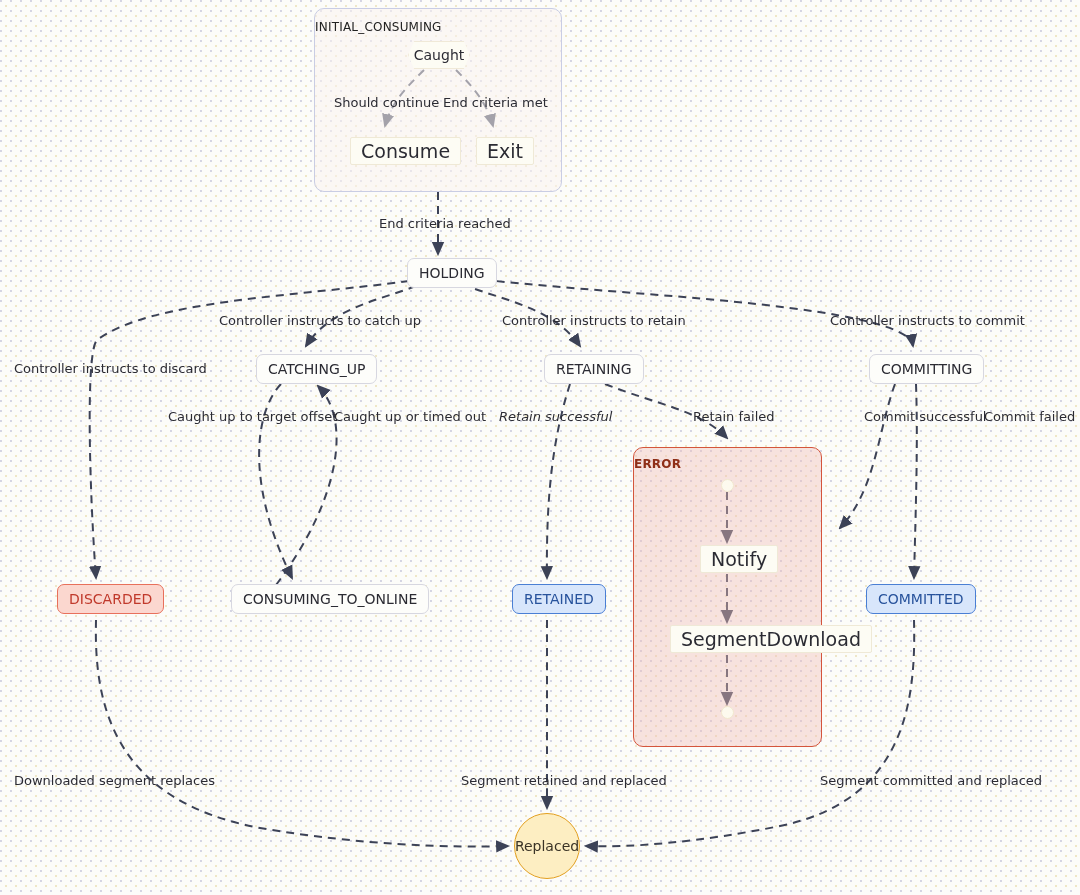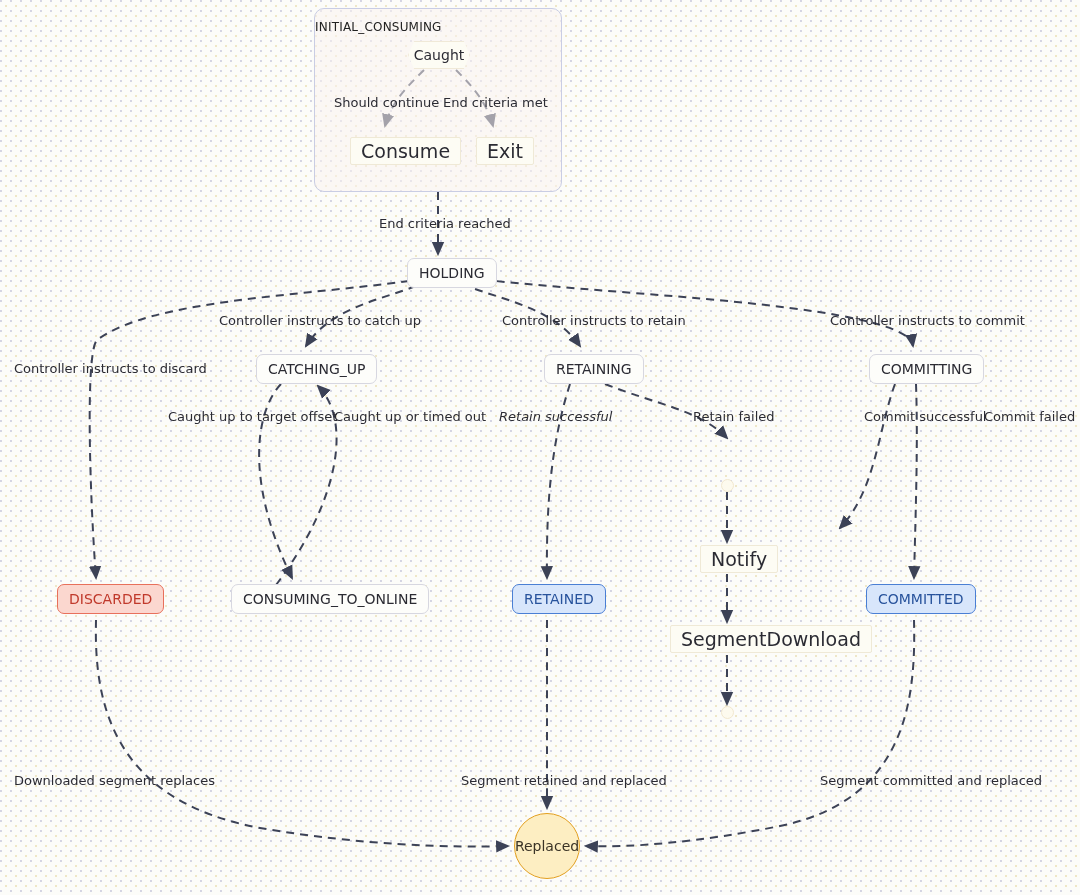--- a/index.html
+++ b/index.html
@@ -206,20 +206,23 @@
   </div>
 
   <div class="node inner-box" style="left:350px; top:137px;">
     <span>Consume</span>
   </div>
 
   <div class="node inner-box" style="left:476px; top:137px;">
     <span>Exit</span>
   </div>
 
+  <div class="composite comp-error" style="left:633px; top:447px; width:189px; height:300px;">
+    <div class="composite-title">ERROR</div>
+  </div>
 
   <div class="node dot" style="left:721px; top:479px;"></div>
 
   <div class="node inner-box" style="left:700px; top:545px;">
     <span>Notify</span>
   </div>
 
   <div class="node inner-box" style="left:670px; top:625px;">
     <span>SegmentDownload</span>
   </div>

